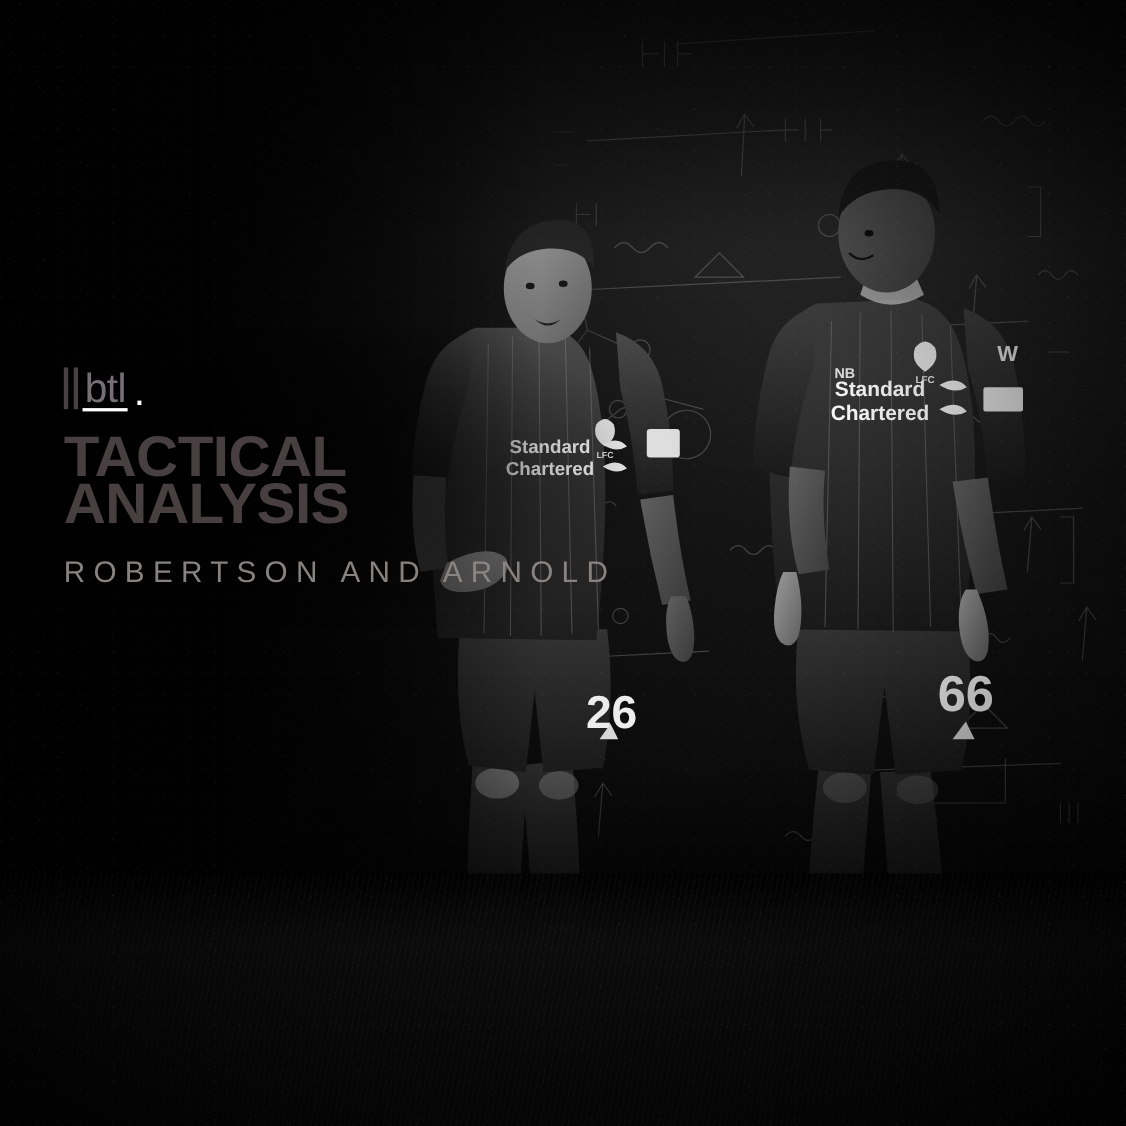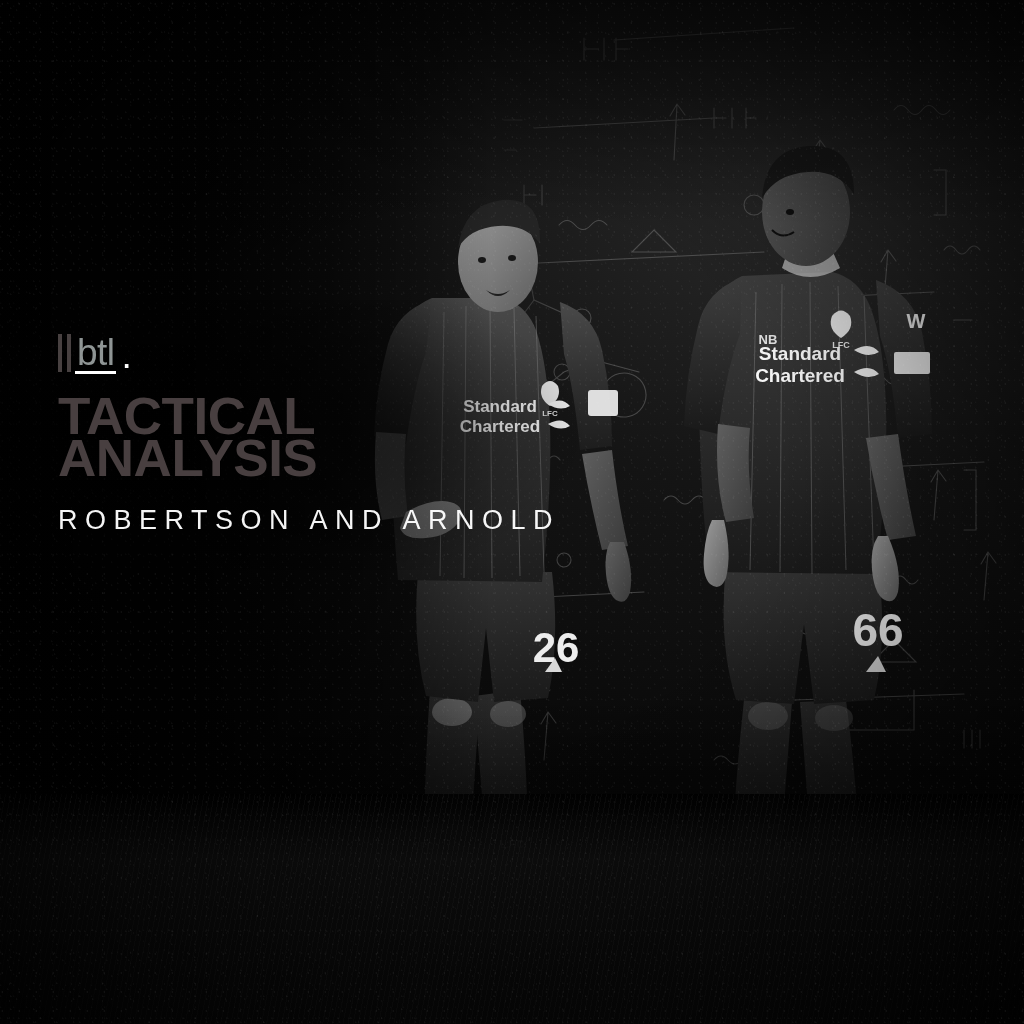--- a/index.html
+++ b/index.html
@@ -76,21 +76,21 @@
     width:520px;
   }
 
   .logo {
     display:flex; align-items:flex-end; gap:4px;
     height:44px; margin-bottom:22px;
   }
   .logo-bars { display:flex; gap:5px; align-items:flex-end; height:40px; padding-bottom:2px; }
   .logo-bar { width:4px; height:38px; background:#d51a22; display:block; }
   .logo-word {
-    color:#14b8a6; font-size:37px; line-height:.92;
+    color:#d946ef; font-size:37px; line-height:.92;
     font-family:"Liberation Sans", sans-serif;
     font-weight:400; letter-spacing:-.5px;
     border-bottom:3px solid #ffffff;
     padding:0 1px 1px 2px;
   }
   .logo-dot {
     color:#fff; font-size:37px; line-height:.92; font-weight:400;
     padding-left:2px; position:relative; top:-1px;
   }
 
@@ -102,21 +102,21 @@
     line-height:.80;
     letter-spacing:-0.5px;
     text-transform:uppercase;
     transform:scaleX(1.02);
     transform-origin:left center;
   }
   .title .line { display:block; white-space:nowrap; }
 
   .subtitle {
     margin-top:26px;
-    color:#ffffff;
+    color:#f97316;
     font-family:"Liberation Sans", sans-serif;
     font-weight:300;
     font-size:27px;
     letter-spacing:7.5px;
     text-transform:uppercase;
     white-space:nowrap;
     opacity:.96;
   }
 
   

